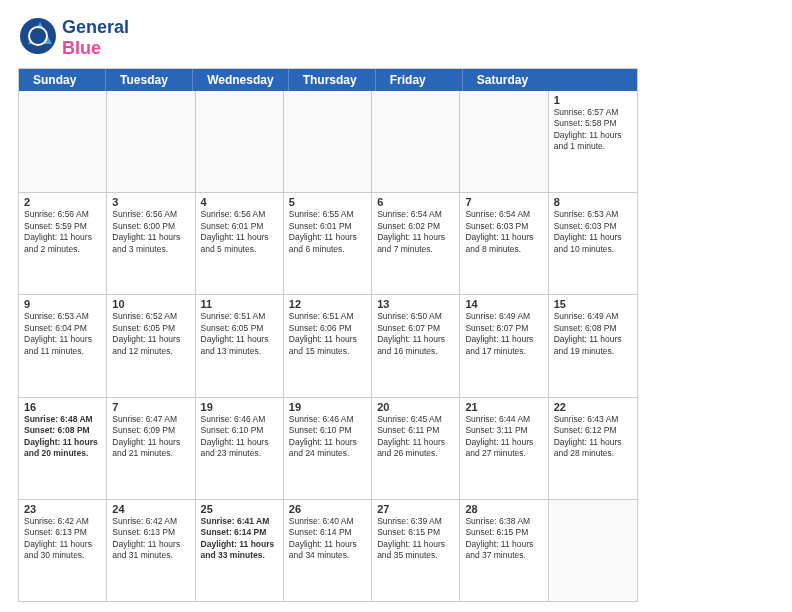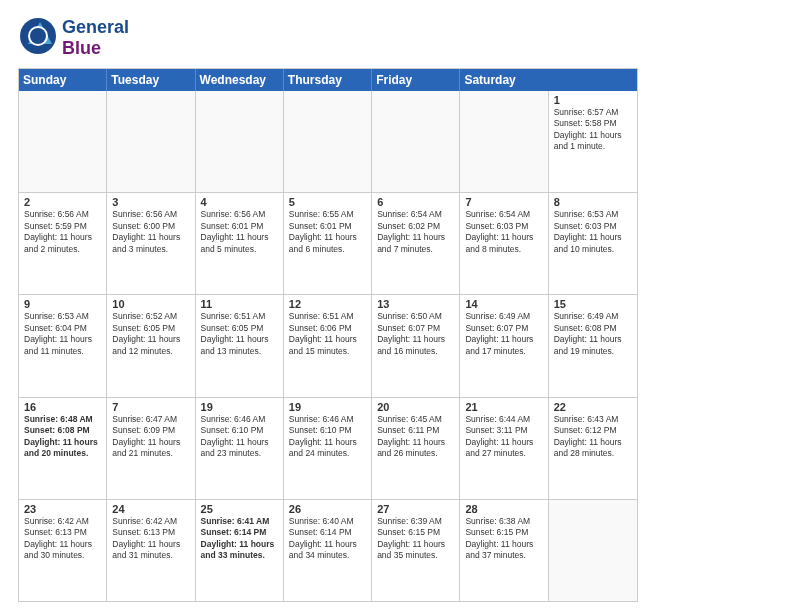--- a/index.html
+++ b/index.html
@@ -50,21 +50,21 @@
     }
     .cal-header {
       display: grid;
       grid-template-columns: repeat(7, 1fr);
       background: #2a66b8;
     }
     .cal-header-cell {
       color: #fff;
       font-size: 12px;
       font-weight: bold;
-      padding: 4px 4px;
+      padding: 4px 14px;
       border-right: 1px solid #5588cc;
       text-align: left;
     }
     .cal-header-cell:last-child { border-right: none; }
     .cal-body {
       display: flex;
       flex-direction: column;
       flex: 1;
     }
     .cal-row {
@@ -107,21 +107,21 @@
         <div style="position:relative; margin-right:4px;">
           <svg width="40" height="40" viewBox="0 0 40 40">
             <circle cx="20" cy="20" r="18" fill="#1a4a8c"></circle>
             <polygon points="22,6 34,28 10,28" fill="#4aa3d8"></polygon>
             <circle cx="20" cy="20" r="10" fill="#fff"></circle>
             <circle cx="20" cy="20" r="8" fill="#1a4a8c"></circle>
           </svg>
         </div>
         <div>
           <div style="font-size:18px; font-weight:bold; color:#1a4a8c; line-height:1.15;">General</div>
-          <div style="font-size:18px; font-weight:bold; color:#701a75; line-height:1.15;">Blue</div>
+          <div style="font-size:18px; font-weight:bold; color:#ec4899; line-height:1.15;">Blue</div>
         </div>
       </div>
     </div>
     <div class="header-right">
       <div class="month-title"></div>
       <div class="location"></div>
     </div>
   </div>
 
   <div class="calendar">

